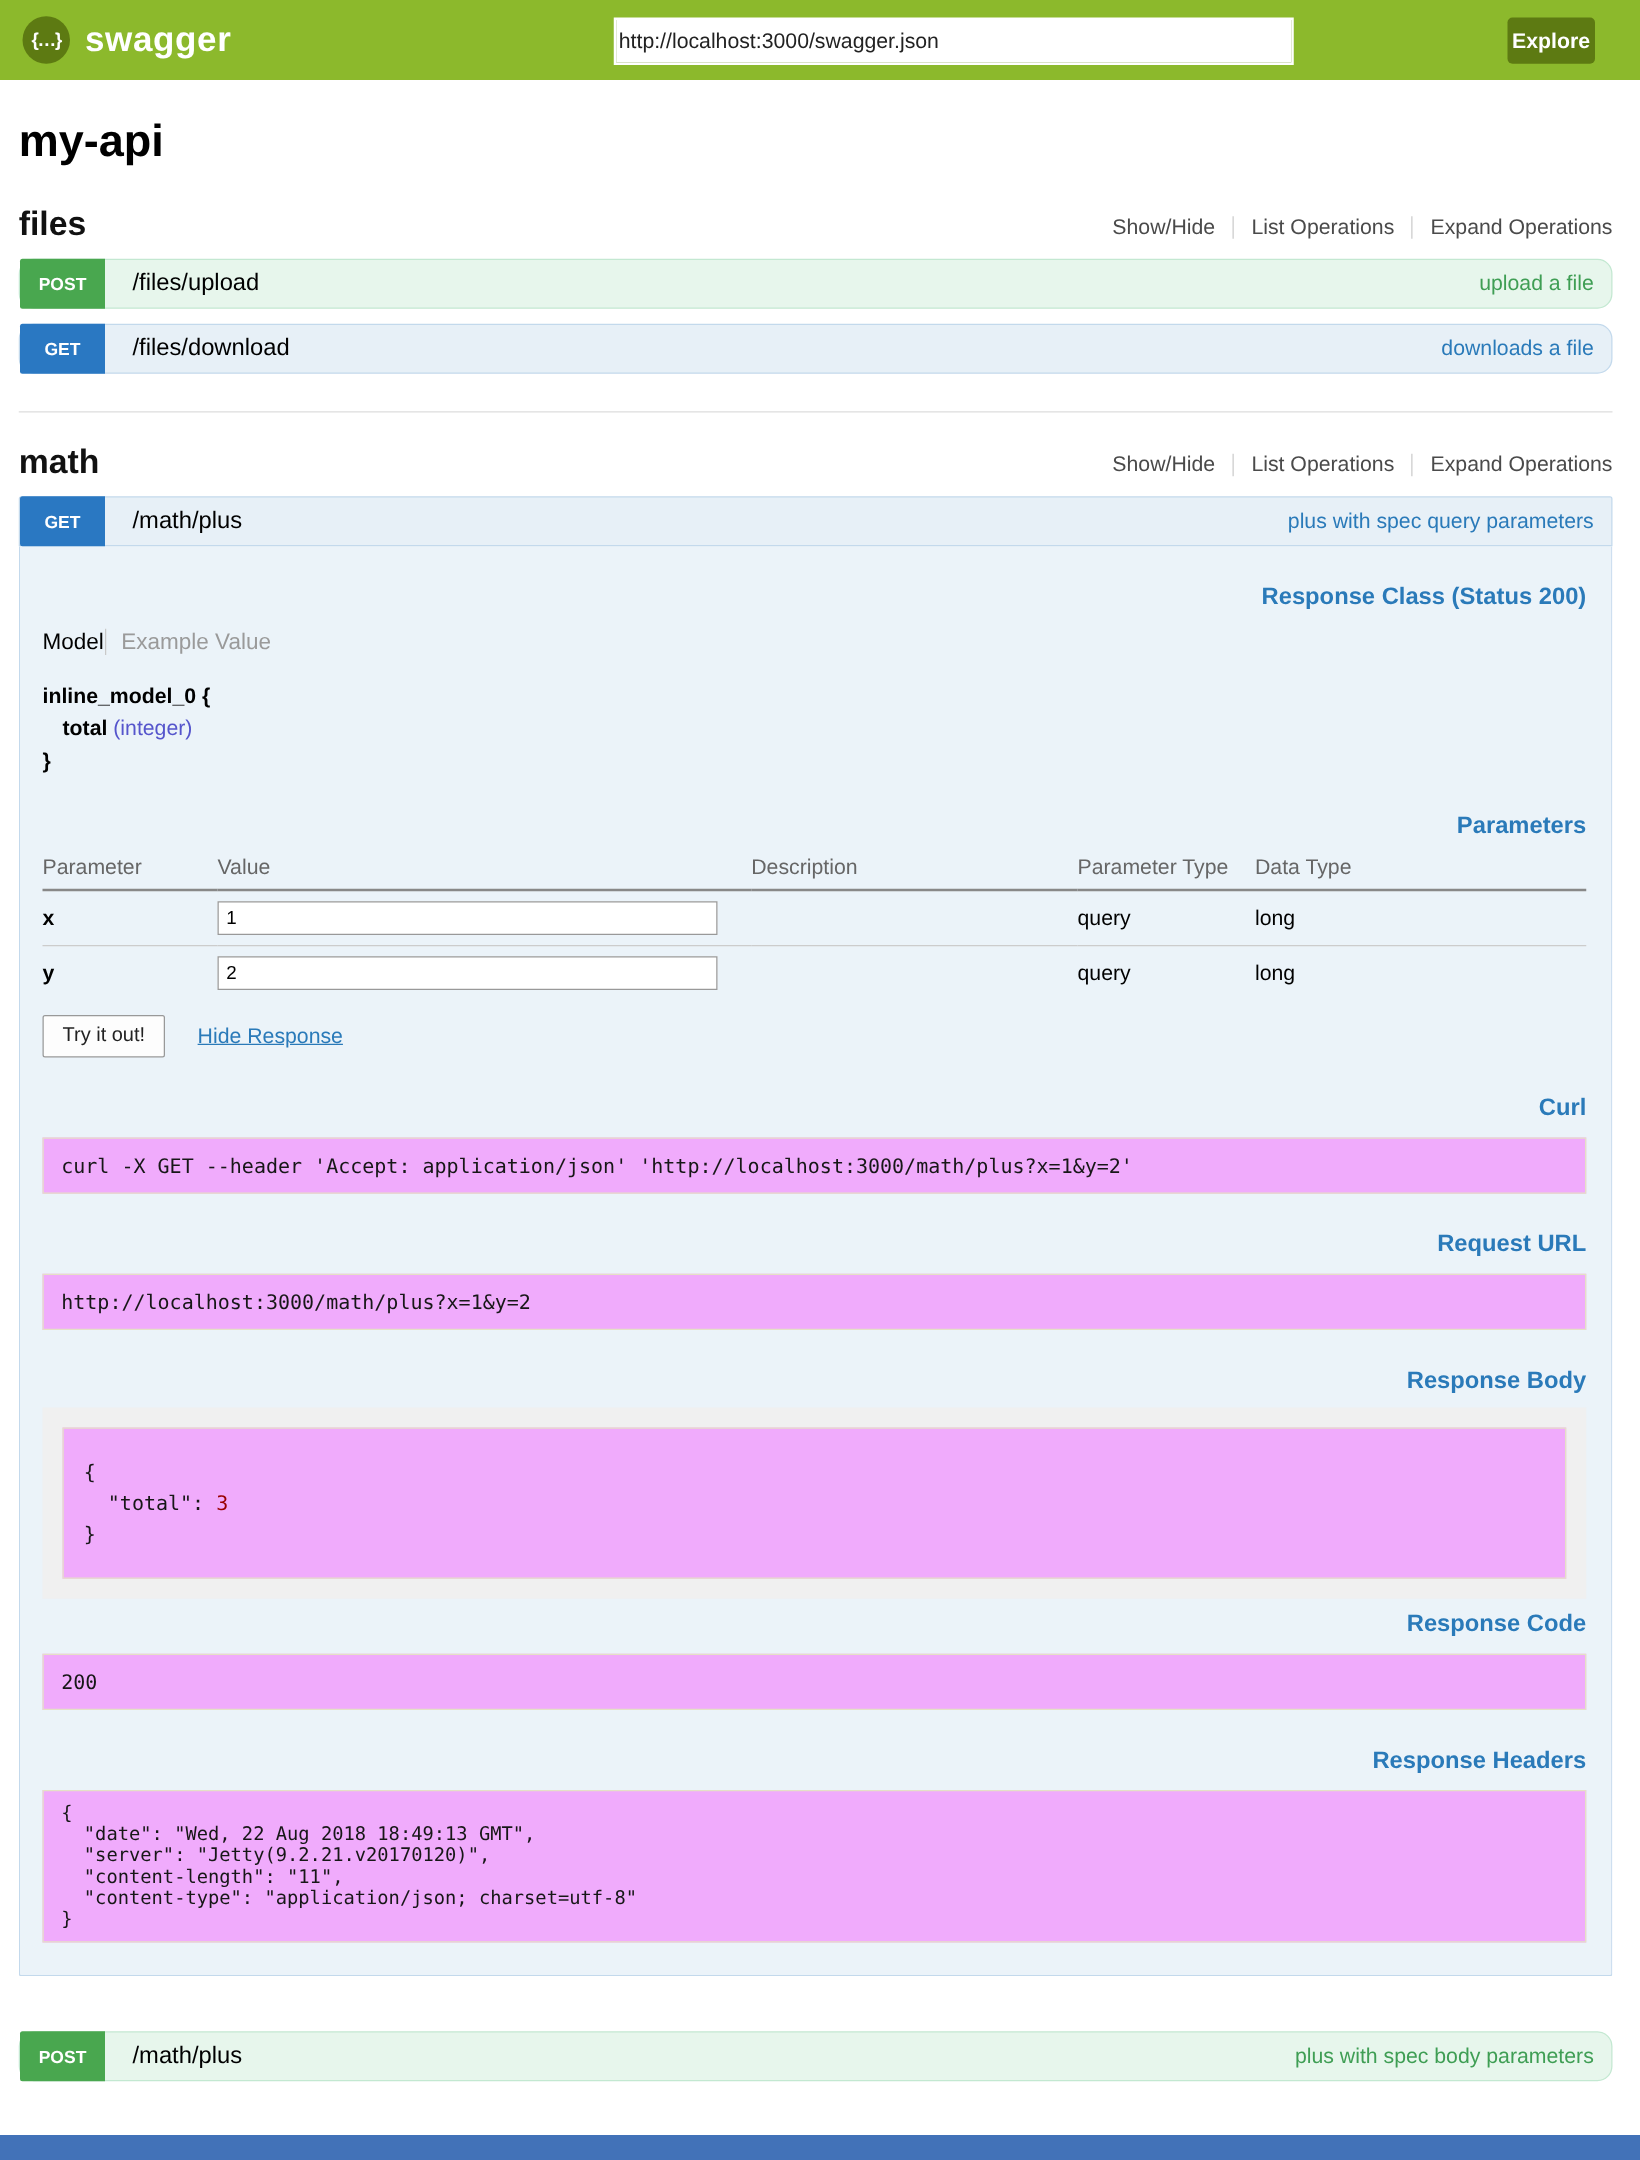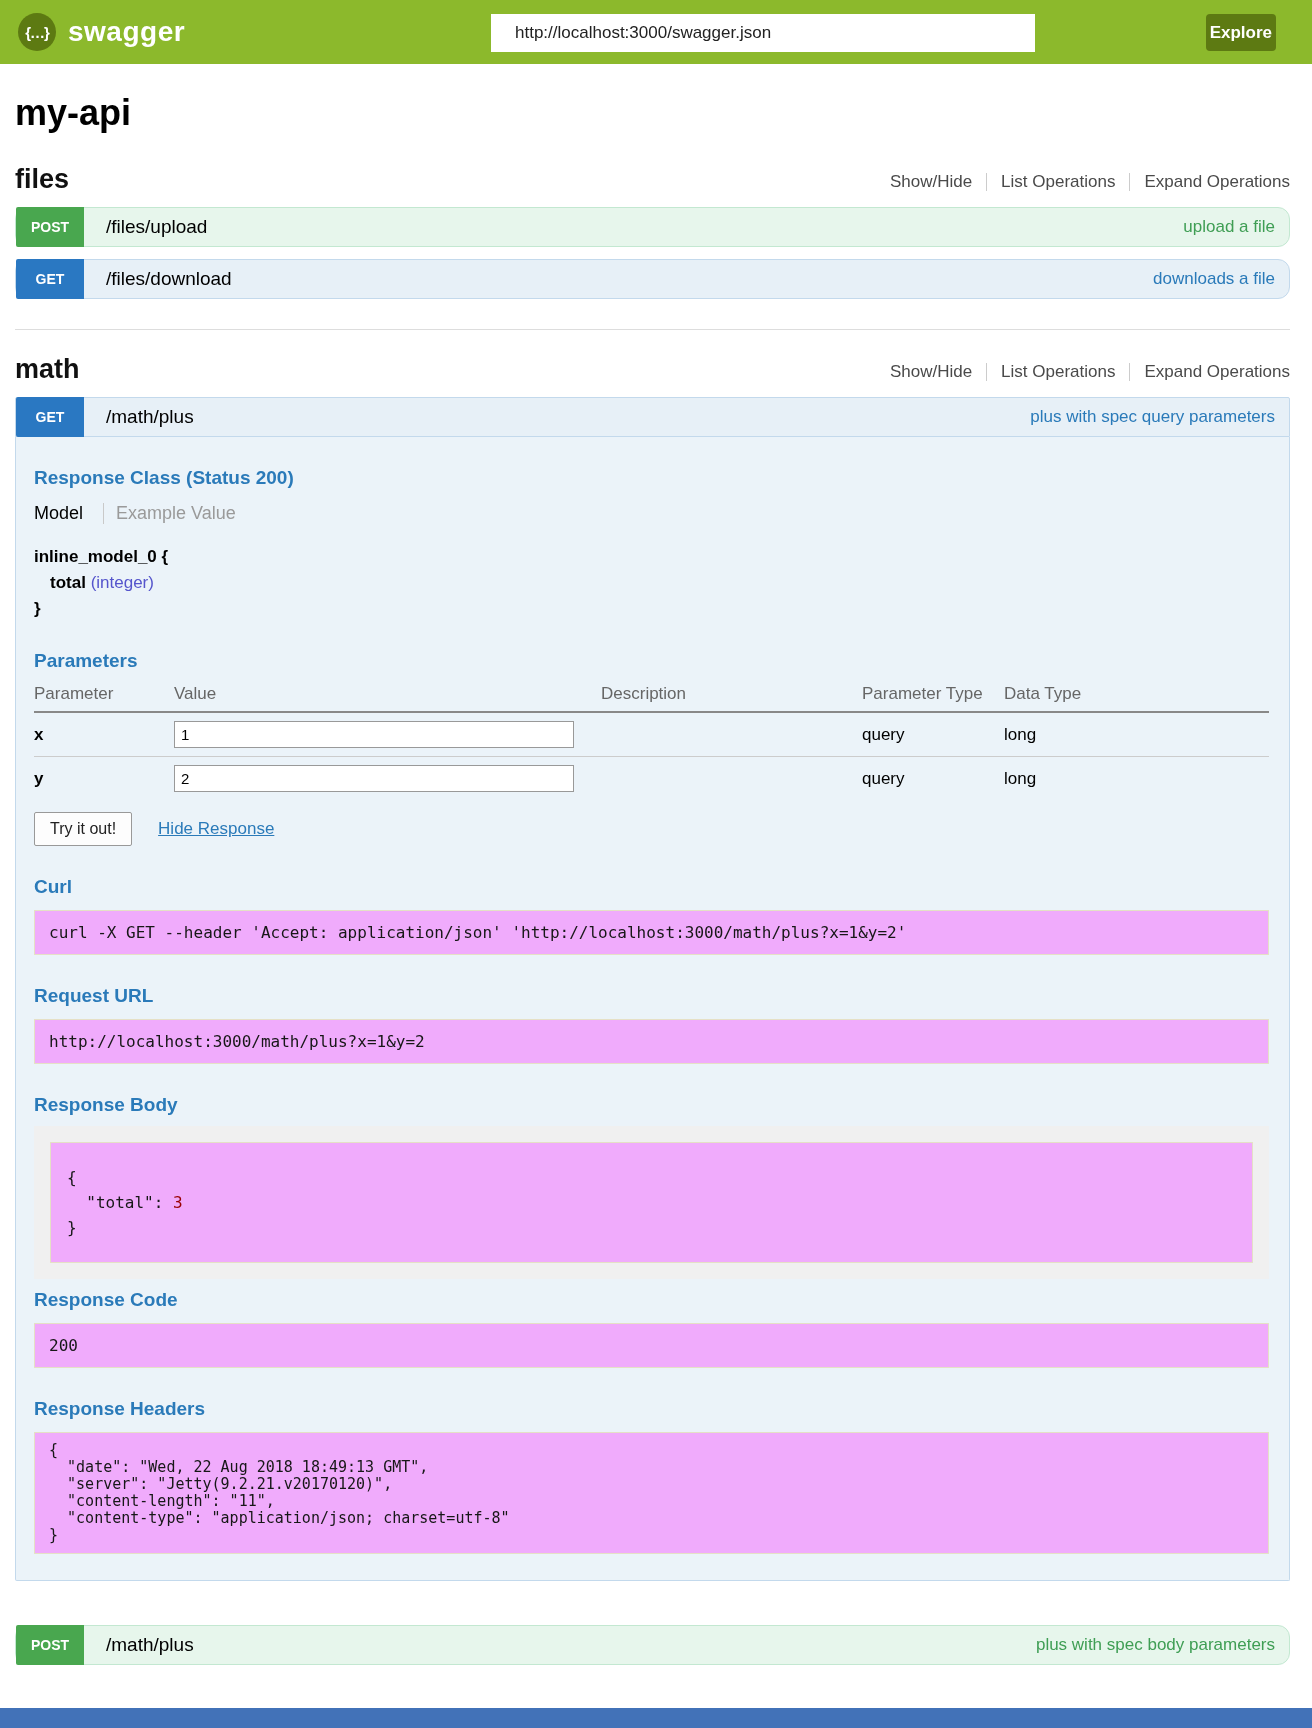--- a/index.html
+++ b/index.html
@@ -19,21 +19,21 @@
   .logo-badge {
     width: 38px; height: 38px; border-radius: 50%;
     background: #5d7a12; color: #ffffff;
     display: flex; align-items: center; justify-content: center;
     font-weight: bold; font-size: 15px; letter-spacing: -1px;
   }
   .brand { color: #ffffff; font-size: 28px; font-weight: bold; margin-left: 12px; letter-spacing: 0.5px; }
   .url-input {
     position: absolute; left: 492px; top: 15px; width: 542px; height: 36px;
     border: 1px solid #6a8a1e; outline: 2px solid #ffffff; outline-offset: -1px;
-    padding: 0 22px; font-size: 17px; font-family: "Liberation Sans", sans-serif; color: #222;
+    padding: 0 2px; font-size: 17px; font-family: "Liberation Sans", sans-serif; color: #222;
     background: #ffffff;
   }
   .explore-btn {
     position: absolute; right: 36px; top: 14px; height: 37px; padding: 0 4px;
     background: #5d7a12; color: #ffffff; border: none; border-radius: 4px;
     font-size: 17px; font-weight: bold; font-family: "Liberation Sans", sans-serif; cursor: pointer;
   }
 
   
   .wrap { position: relative; margin: 0 22px 0 15px; width: 1275px; }
@@ -65,25 +65,25 @@
   .op-row.get { background: #e7f0f7; border: 1px solid #c3d9ec; }
   .op-row.get .badge { background: #2a78c2; }
   .op-row.get .summary { color: #2a7ab9; }
   .op-row.open { border-radius: 2px 2px 0 0; }
 
   
   .panel {
     background: #ebf3f9; border: 1px solid #c3d9ec; border-top: none;
     padding: 16px 20px 26px 18px; border-radius: 0 0 2px 2px;
   }
-  .blue-h { color: #2a7ab9; font-size: 19px; font-weight: bold; }
+  .blue-h { color: #2a7ab9; font-size: 19px; font-weight: bold; text-align: right; }
   .h-respclass { margin-top: 14px; }
 
   .tabs { margin-top: 14px; display: flex; align-items: center; font-size: 18px; }
-  .tab-active { color: #000; padding-right: 20px; border-right: 1px solid #c9c9c9; cursor: pointer; }
+  .tab-active { color: #000; padding-right: 1px; border-right: 1px solid #c9c9c9; cursor: pointer; }
   .tab-inactive { color: #9a9a9a; padding-left: 12px; cursor: pointer; }
 
   .model { margin-top: 20px; font-size: 17px; color: #000; line-height: 26px; }
   .model .b { font-weight: bold; }
   .model .indent { padding-left: 16px; }
   .model .ptype { color: #5555cc; font-weight: normal; }
 
   .rct-row { margin-top: 30px; display: flex; align-items: center; }
   .rct-label { font-size: 19px; color: #000; }
   .select {

